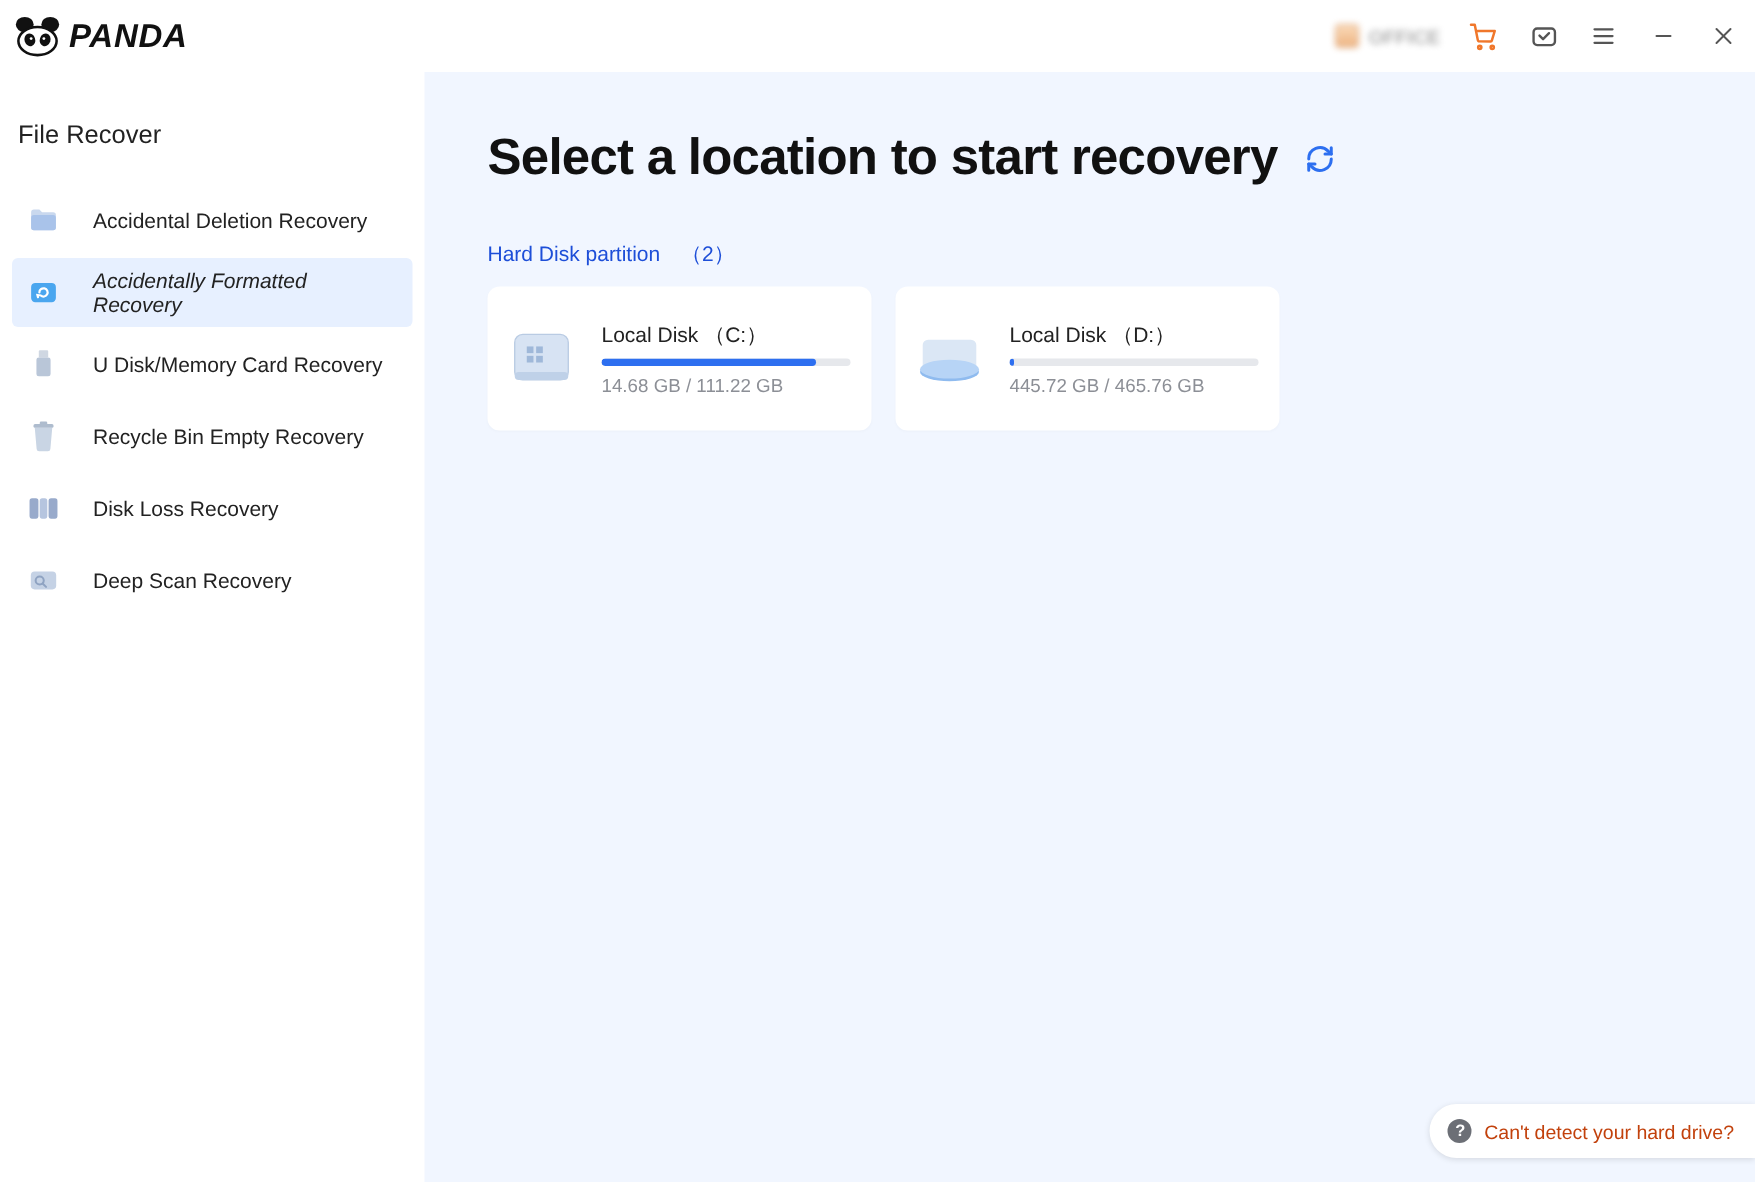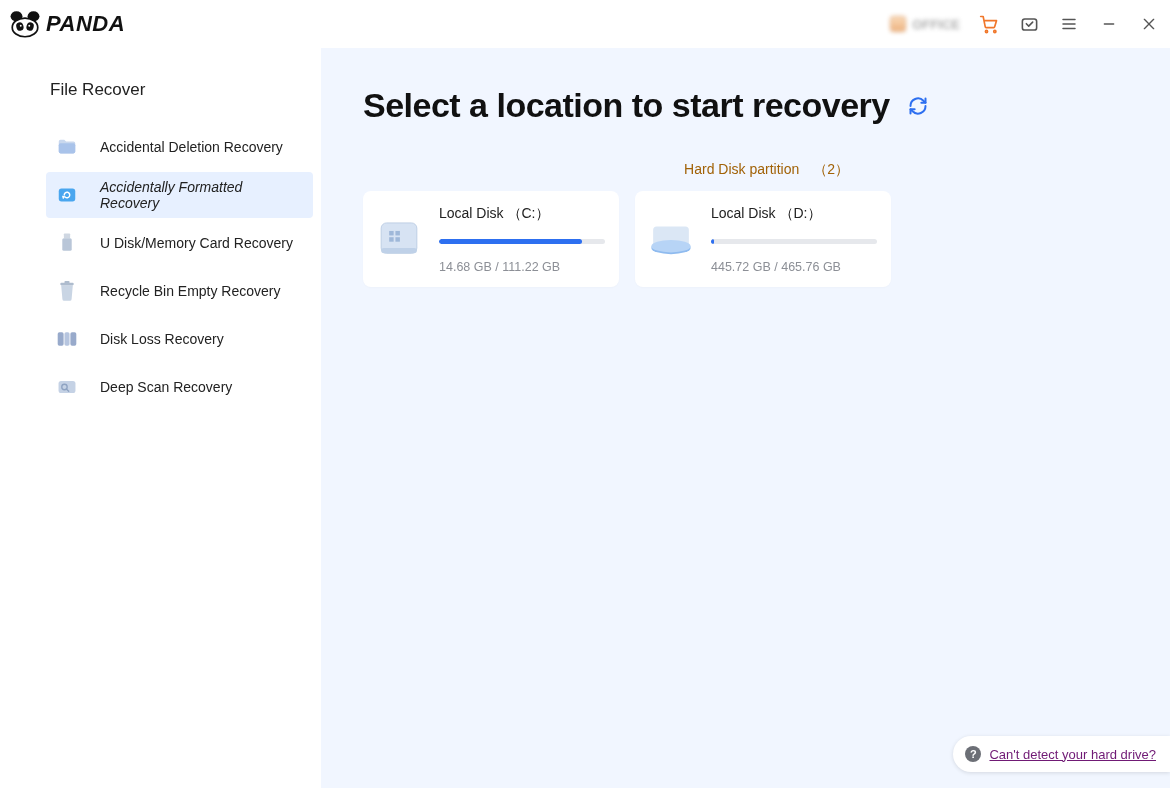--- a/index.html
+++ b/index.html
@@ -56,21 +56,20 @@
   .tb-icon {
     width: 22px; height: 22px;
     display: flex; align-items: center; justify-content: center;
     cursor: pointer;
   }
   .tb-icon svg { display:block; }
   
   .app {
     display: flex;
     height: calc(100% - 48px);
-    padding-left: 38px;
   }
   .sidebar {
     width: 283px;
     background: #fff;
     border-right: none;
     padding-top: 32px;
   }
   .main {
     flex: 1;
     background: #f1f6ff;
@@ -118,22 +117,21 @@
     letter-spacing: -0.5px;
   }
   .refresh-btn {
     width: 28px; height: 28px;
     display: flex; align-items: center; justify-content: center;
     cursor: pointer;
   }
   .section-label {
     padding: 36px 0 12px 42px;
     font-size: 14px;
-    color: #a16207;
-    text-align: center;
+    color: #1d4ed8;
   }
   .section-label .count { margin-left: 10px; }
   .cards {
     display: flex;
     gap: 16px;
     padding-left: 42px;
   }
   .disk-card {
     width: 256px;
     height: 96px;
@@ -143,21 +141,21 @@
     display: flex;
     align-items: center;
     padding: 0 14px 0 10px;
     gap: 14px;
     cursor: pointer;
   }
   .disk-icon {
     width: 52px; height: 52px;
     display:flex; align-items:center; justify-content:center;
   }
-  .disk-info { flex: 1; display:flex; flex-direction:column; gap:16px; }
+  .disk-info { flex: 1; display:flex; flex-direction:column; gap:6px; }
   .disk-name { font-size: 14px; color: #222; }
   .disk-bar {
     width: 100%; height: 5px; background: #e6e8ec; border-radius: 3px;
     overflow: hidden;
   }
   .disk-bar-fill {
     height: 100%; background: #2d6ff0; border-radius: 3px;
   }
   .disk-size { font-size: 12.5px; color: #8c8f96; }
   
@@ -175,21 +173,21 @@
     padding: 0 14px 0 12px;
     cursor: pointer;
   }
   .help-pill .q {
     width: 16px; height: 16px; border-radius: 50%;
     background: #6c6f76; color: #fff;
     font-size: 11px; font-weight: 700;
     display:flex; align-items:center; justify-content:center;
   }
   .help-pill a {
-    font-size: 13px; color: #701a75; text-decoration: underline;
+    font-size: 13px; color: #c2410c; 
   }
 </style>
 </head>
 <body>
 
 <div class="titlebar">
   <div class="logo">
     <span class="panda-icon">
       <svg viewBox="0 0 40 32" width="34" height="28">
         <ellipse cx="10" cy="7" rx="7" ry="6" fill="#111"></ellipse>

